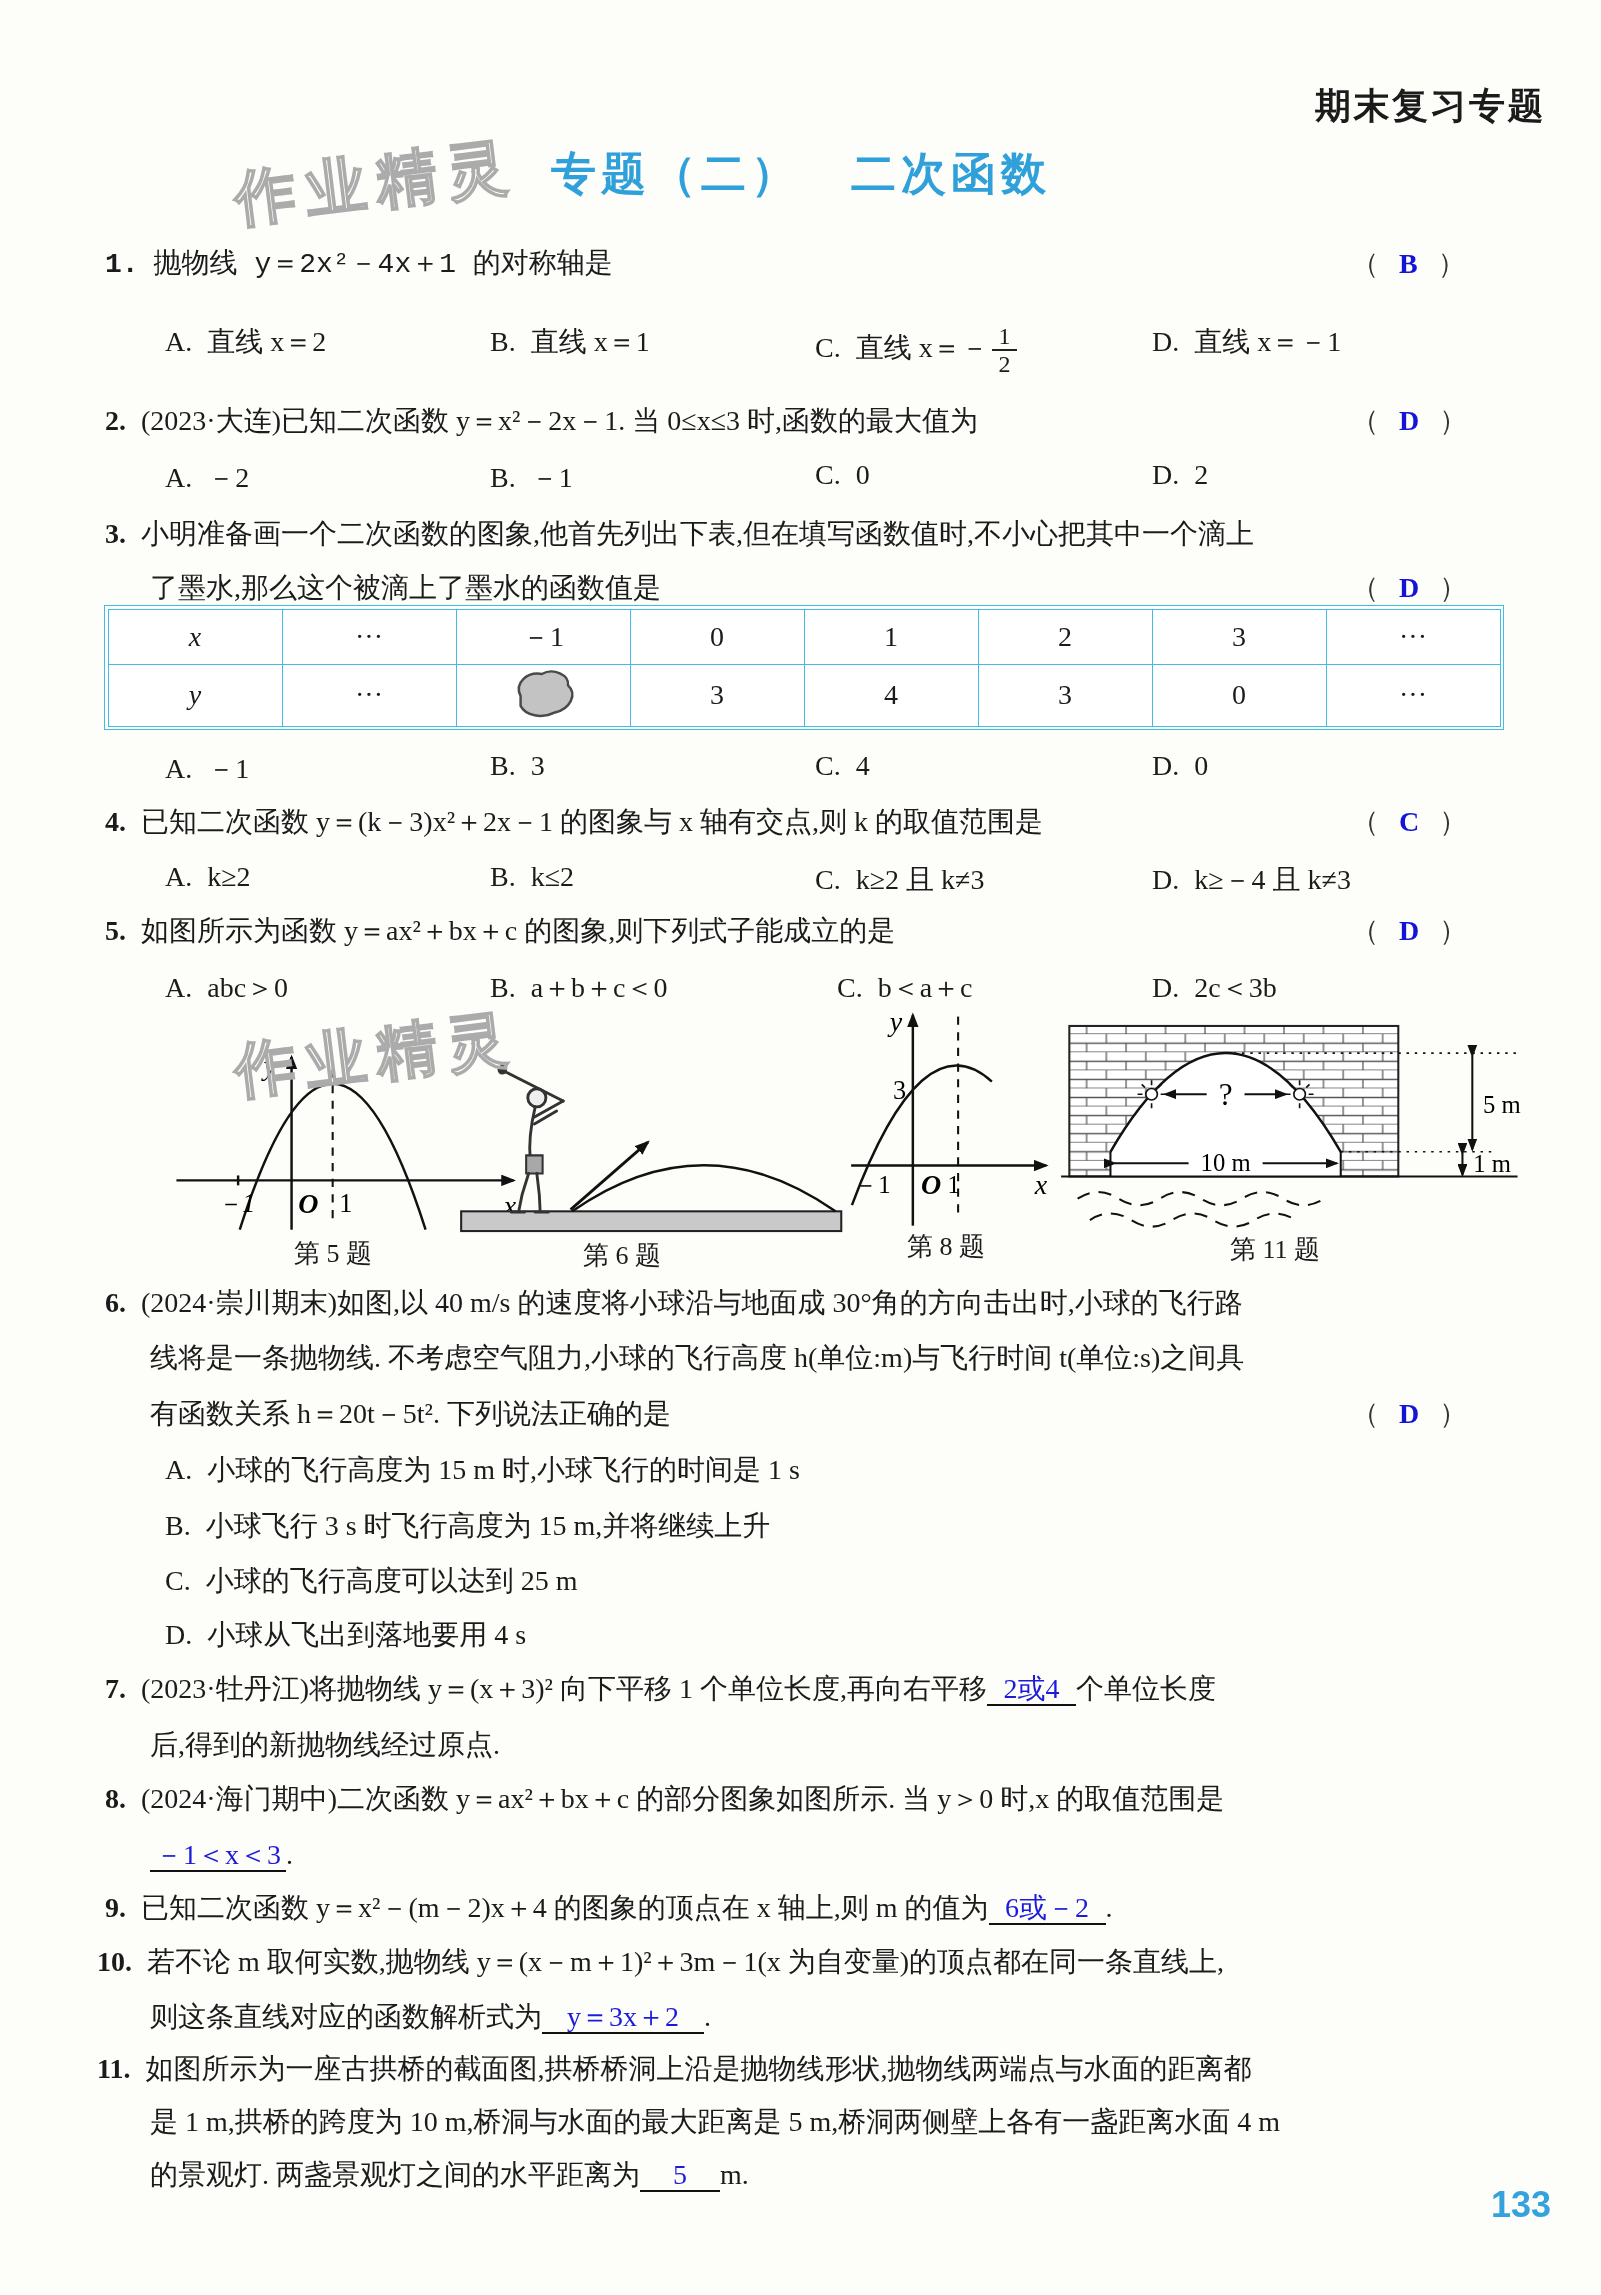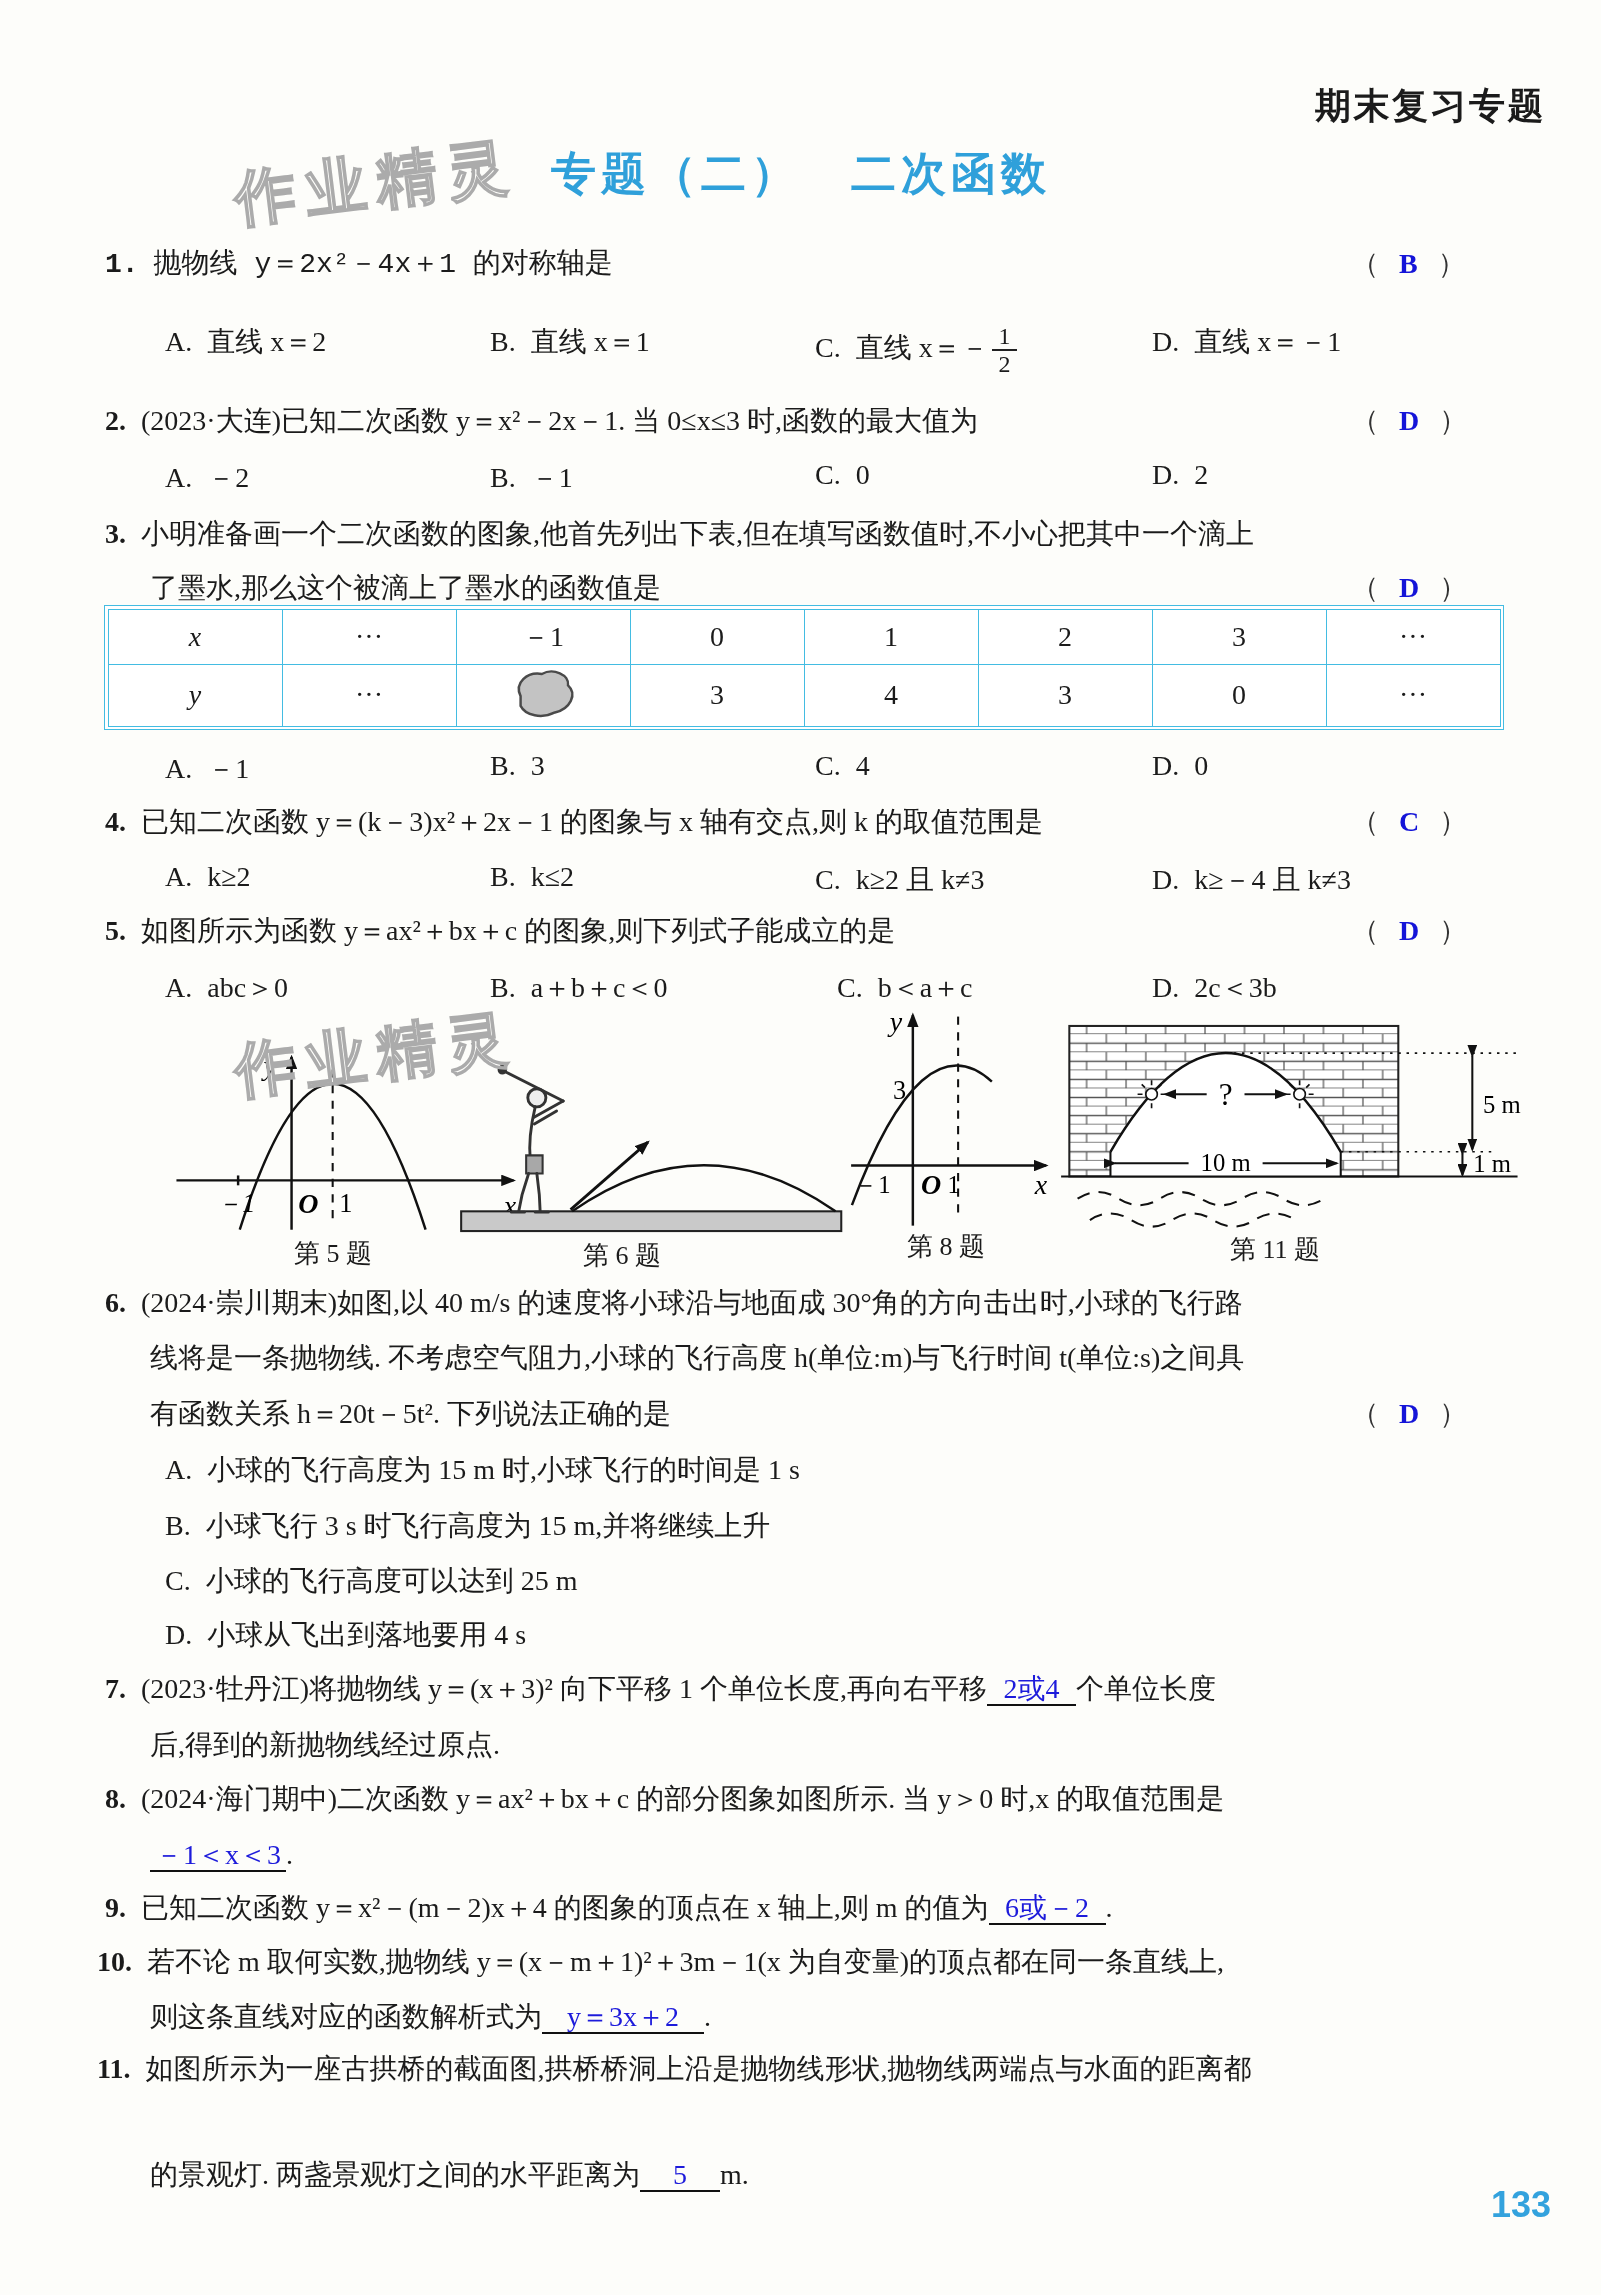--- a/index.html
+++ b/index.html
@@ -239,17 +239,18 @@
 
   <div class="ln" style="top:1780px;left:105px;"><span class="num">8.</span><span>(2024·海门期中)二次函数 y＝ax²＋bx＋c 的部分图象如图所示. 当 y＞0 时,x 的取值范围是</span></div>
   <div class="ln" style="top:1836px;left:150px;"><span class="blank" style="padding:0 5px;">－1＜x＜3</span><span>.</span></div>
 
   <div class="ln" style="top:1889px;left:105px;"><span class="num">9.</span><span>已知二次函数 y＝x²－(m－2)x＋4 的图象的顶点在 x 轴上,则 m 的值为</span><span class="blank">6或－2</span><span>.</span></div>
 
   <div class="ln" style="top:1943px;left:97px;"><span class="num">10.</span><span>若不论 m 取何实数,抛物线 y＝(x－m＋1)²＋3m－1(x 为自变量)的顶点都在同一条直线上,</span></div>
   <div class="ln" style="top:1998px;left:150px;"><span>则这条直线对应的函数解析式为</span><span class="blank" style="padding:0 25px;">y＝3x＋2</span><span>.</span></div>
 
   <div class="ln" style="top:2050px;left:97px;font-family:Liberation Serif, serif;"><span class="num">11.</span><span>如图所示为一座古拱桥的截面图,拱桥桥洞上沿是抛物线形状,抛物线两端点与水面的距离都</span></div>
+  <div class="ln" style="top:2103px;left:150px;"><span>是 1 m,拱桥的跨度为 10 m,桥洞与水面的最大距离是 5 m,桥洞两侧壁上各有一盏距离水面 4 m</span></div>
   <div class="ln" style="top:2156px;left:150px;"><span>的景观灯. 两盏景观灯之间的水平距离为</span><span class="blank" style="padding:0 33px;">5</span><span>m.</span></div>
 
   <div class="pageno">133</div>
 </div>
 
 
 </body></html>

